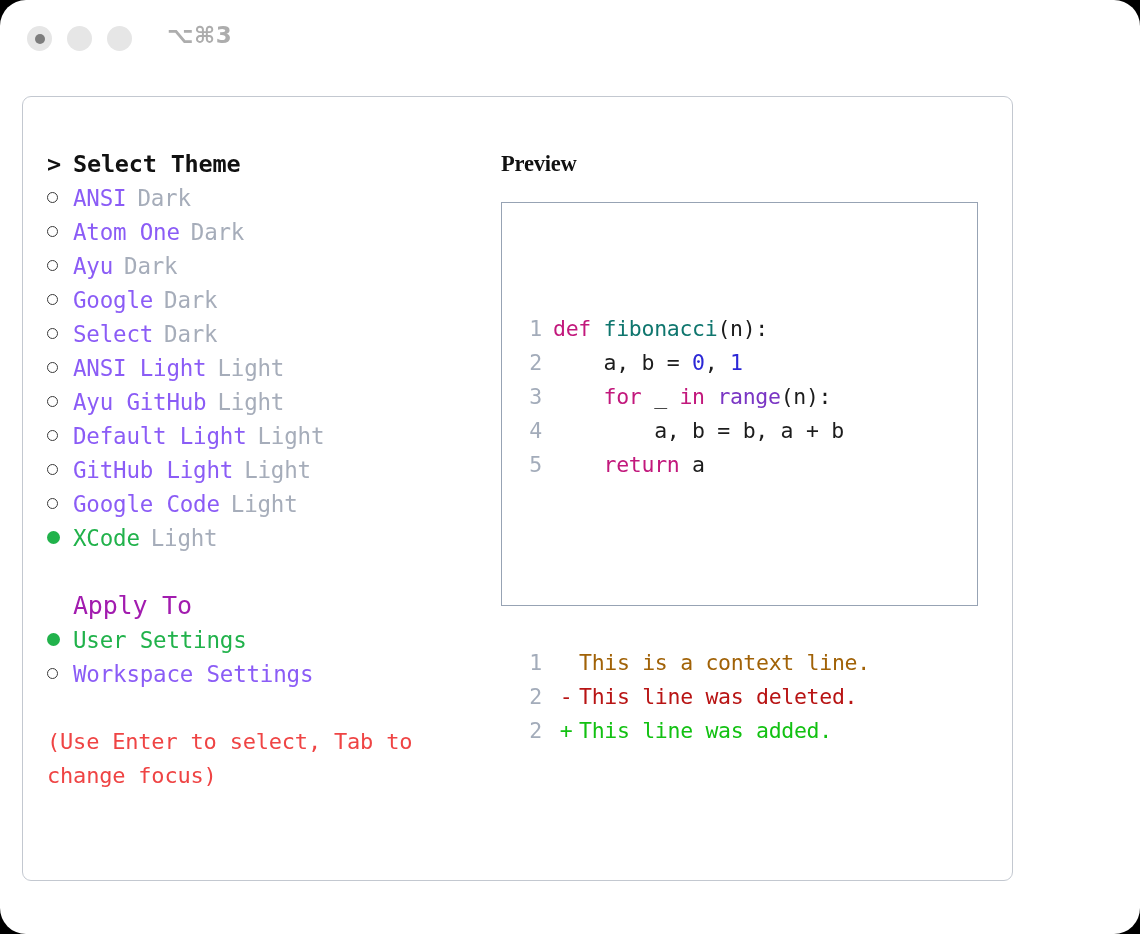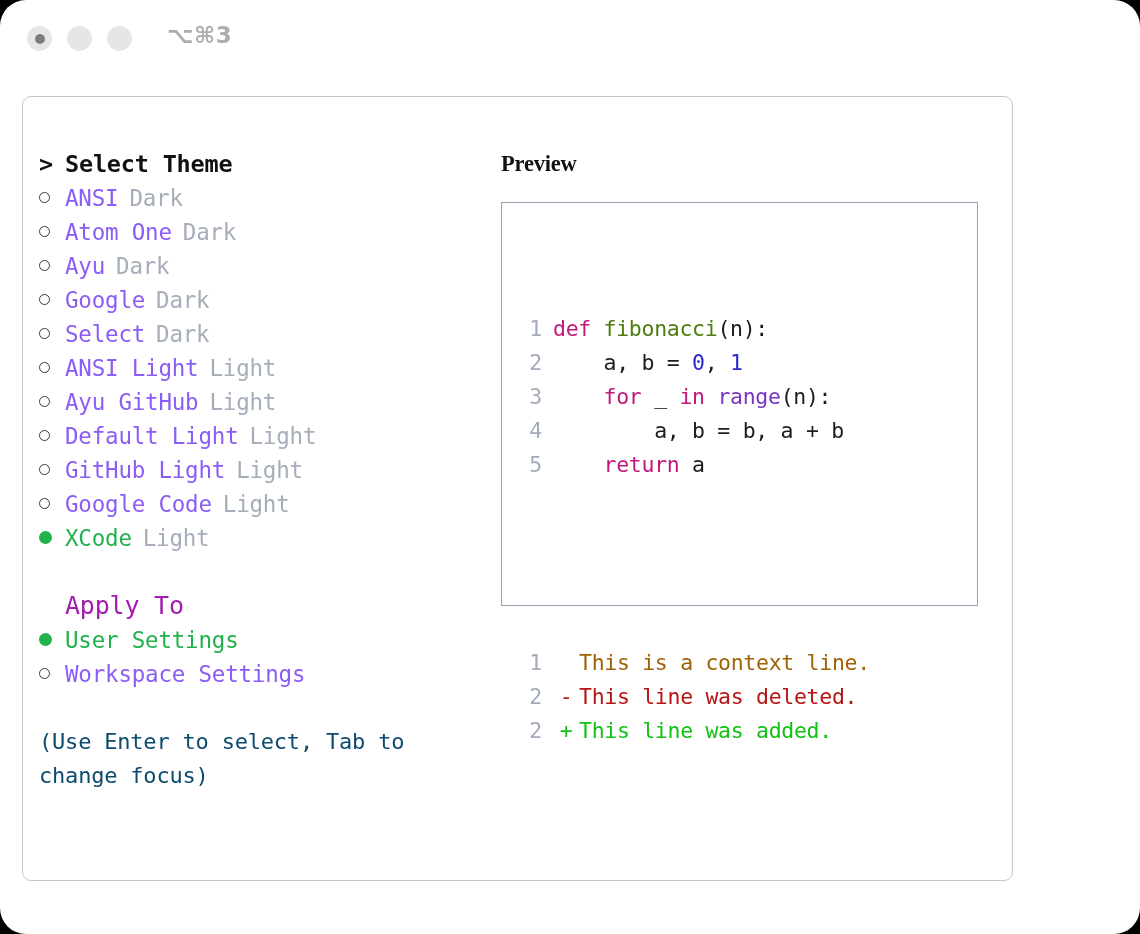--- a/index.html
+++ b/index.html
@@ -77,21 +77,21 @@
     height: 785px;
     border: 1.6px solid #c3c8d0;
     border-radius: 9px;
     box-sizing: border-box;
     background: #ffffff;
   }
 
   
   #left-col {
     position: absolute;
-    left: 16px;
+    left: 24px;
     top: 50px;
     width: 440px;
   }
 
   .row {
     height: 34px;
     line-height: 34px;
     font-size: 22.5px;
     color: #2a2a2a;
     white-space: nowrap;
@@ -149,21 +149,21 @@
     font-size: 25px;
     color: #a21caf;
     padding-left: 26px;
     letter-spacing: -0.2px;
   }
 
   #hint {
     margin-top: 34px;
     font-size: 22px;
     line-height: 34px;
-    color: #0c4a6e;
+    color: #ef4444;
     width: 400px;
     letter-spacing: -0.2px;
   }
 
   
   #right-col {
     position: absolute;
     left: 478px;
     top: 50px;
     width: 500px;
@@ -206,21 +206,21 @@
     color: #a3acba;
     margin-right: 11px;
   }
   .sign {
     display: inline-block;
     width: 26px;
     text-align: center;
   }
 
   .tok-kw   { color: #c2187c; }
-  .tok-fn   { color: #4d7c0f; }
+  .tok-fn   { color: #0f766e; }
   .tok-num  { color: #2b27d6; }
   .tok-call { color: #7a35c4; }
   .tok-txt  { color: #1c1c1c; }
   .tok-ctx  { color: #a16207; }
   .tok-del  { color: #b81414; }
   .tok-add  { color: #12c112; }
 
   .gap { height: 28px; }
 </style>
 </head>

